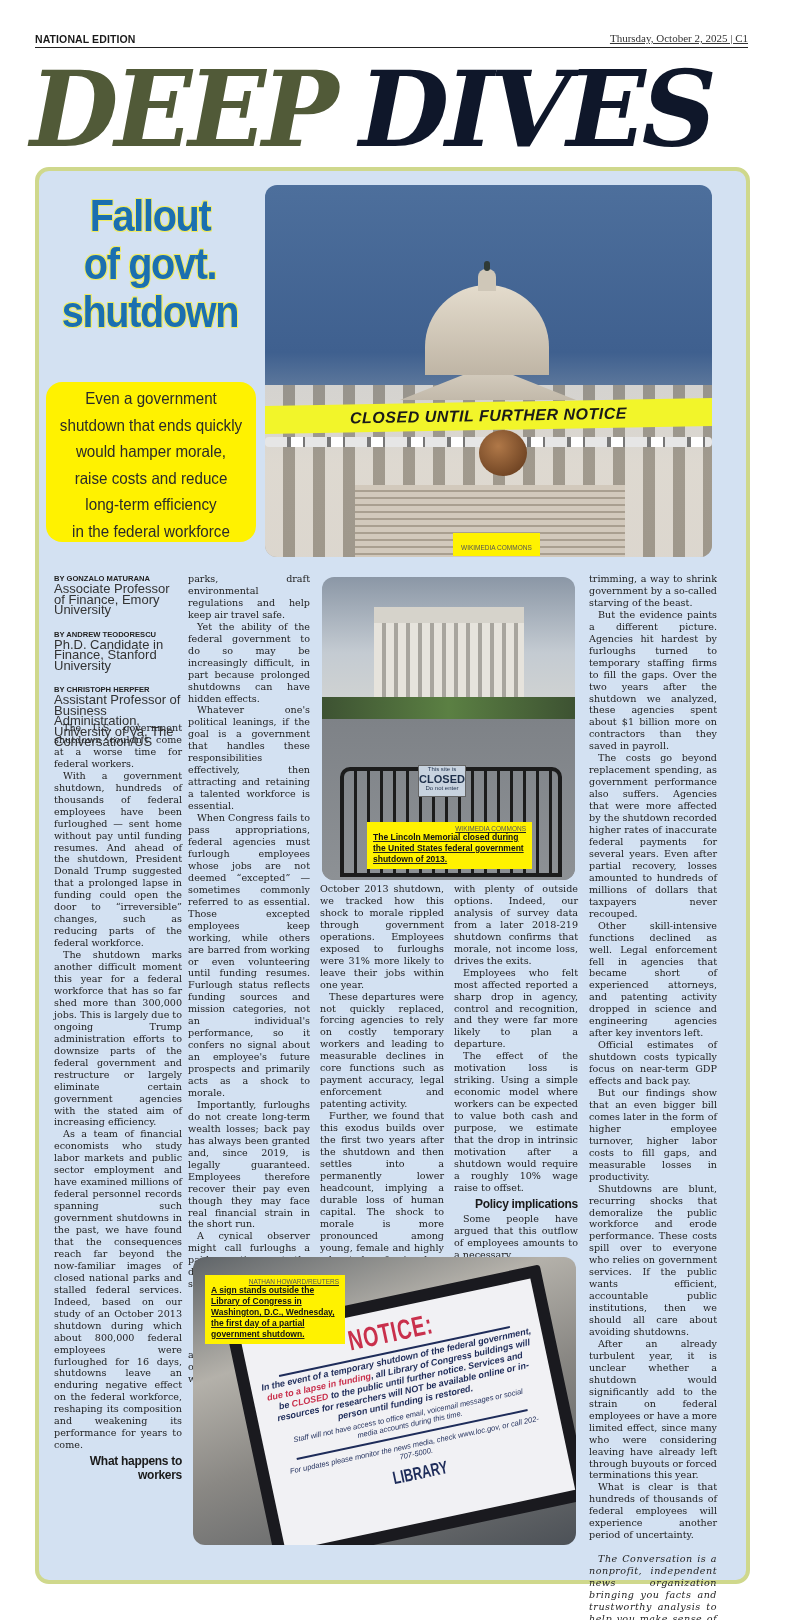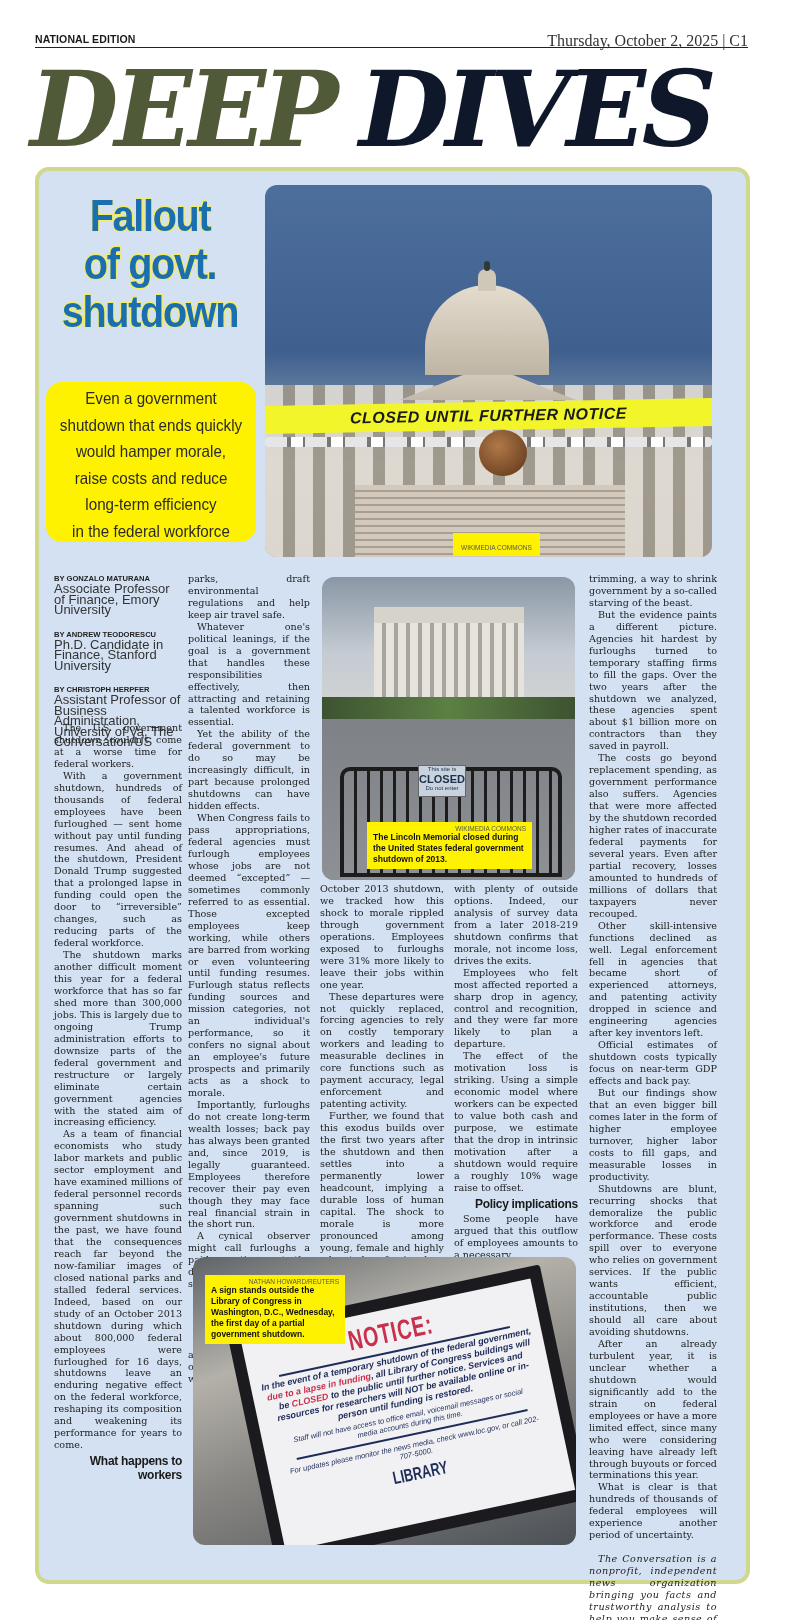--- a/index.html
+++ b/index.html
@@ -1,36 +1,36 @@
 <!DOCTYPE html>
 <html><head>
 <meta charset="utf-8">
 <style>
   * { box-sizing: border-box; margin: 0; padding: 0; }
   html, body { width: 785px; height: 1620px; background: #ffffff; overflow: hidden; }
   body { position: relative; font-family: "DejaVu Serif", serif; color: #222; }
 
   .topbar { position: absolute; left: 35px; top: 32px; width: 713px; height: 16px; border-bottom: 1.5px solid #222; }
   .edition { position: absolute; left: 0; top: 1px; font-family: "Liberation Sans", sans-serif; font-weight: bold; font-size: 10.5px; letter-spacing: 0.1px; color: #1a1a1a; }
-  .dateline { position: absolute; right: 0; top: 0; font-family: "Liberation Serif", serif; font-size: 16px; color: #333; }
+  .dateline { position: absolute; right: 0; top: 0; font-family: "Liberation Serif", serif; font-size: 11px; color: #333; text-decoration: underline; }
 
   .masthead { position: absolute; left: 30px; top: 55px; width: 720px; height: 110px; font-family: "DejaVu Serif", serif; font-style: italic; font-weight: bold; font-size: 104px; line-height: 110px; letter-spacing: -4px; white-space: nowrap; }
   .mast-deep { color: #515a38; display: inline-block; transform: scaleX(0.98); transform-origin: left; }
   .mast-dives { color: #0f172a; display: inline-block; margin-left: 18px; }
 
   .panel { position: absolute; left: 35px; top: 167px; width: 715px; height: 1417px; background: #d3e1f2; border: 4px solid #cfd88c; border-radius: 14px; }
 
   .headline { position: absolute; left: 45px; top: 192px; width: 210px; text-align: center; font-family: "Liberation Sans", sans-serif; font-weight: bold; font-size: 45px; line-height: 48px; color: #1b6fb0; letter-spacing: -1.5px; text-shadow: 0 0 2px #f3f07a, 1px 1px 0 #f0ea60, -1px -1px 0 #f0ea60, 1px -1px 0 #f0ea60, -1px 1px 0 #f0ea60; transform: scaleX(0.88); transform-origin: center top; }
 
   .deck { position: absolute; left: 46px; top: 382px; width: 210px; height: 160px; background: #fff200; border-radius: 16px; padding-top: 3px; text-align: center; font-family: "Liberation Sans", sans-serif; font-size: 16.5px; line-height: 26.5px; color: #2a2a2a; }
   .deck span { display: block; transform: scaleX(0.92); }
 
   .photo { position: absolute; overflow: hidden; border-radius: 12px; }
   .credit { font-family: "Liberation Sans", sans-serif; font-size: 6.5px; color: #555; text-transform: uppercase; }
-  .caption-box { position: absolute; background: #fff200; padding: 3px 6px 4px 6px; }
+  .caption-box { position: absolute; background: #fff200; padding: 3px 6px 4px 6px; text-decoration: underline; }
   .caption-text { font-family: "Liberation Sans", sans-serif; font-weight: bold; font-size: 8.5px; line-height: 11px; color: #111; }
 
   
   .photo-capitol { left: 265px; top: 185px; width: 447px; height: 372px; background: linear-gradient(180deg, #4d6f9c 0%, #3f608f 45%, #6f86a3 60%, #b9b3a6 75%, #a59d91 100%); }
   .tape { position: absolute; left: 0; top: 217px; width: 100%; height: 28px; background: #f2f52a; transform: skewY(-1deg); display:flex; align-items:center; justify-content:center; }
   .tape-text { font-family: "Liberation Sans", sans-serif; font-weight: bold; font-style: italic; font-size: 16px; color: #1a1a1a; letter-spacing: 0.5px; }
   .chain { position: absolute; left: 0; top: 252px; width: 100%; height: 10px; background: repeating-linear-gradient(90deg, #e6e6e6 0 22px, #777 22px 26px, #ffffff 26px 38px, #777 38px 40px); border-radius: 4px; }
   .lock { position: absolute; left: 214px; top: 245px; width: 48px; height: 46px; border-radius: 50%; background: radial-gradient(circle at 40% 35%, #b07848, #5c3418); }
   .dome { position: absolute; left: 160px; top: 100px; width: 124px; height: 90px; border-radius: 62px 62px 0 0; background: linear-gradient(180deg, #e4dccd, #bfb5a5); }
   .dome-top { position: absolute; left: 213px; top: 84px; width: 18px; height: 22px; background: #cfc7b8; border-radius: 8px 8px 0 0; }
@@ -145,22 +145,22 @@
 <div class="col col1">
   <p>The U.S. government shutdown couldn't come at a worse time for federal workers.</p>
   <p>With a government shutdown, hundreds of thousands of federal employees have been furloughed — sent home without pay until funding resumes. And ahead of the shutdown, President Donald Trump suggested that a prolonged lapse in funding could open the door to “irreversible” changes, such as reducing parts of the federal workforce.</p>
   <p>The shutdown marks another difficult moment this year for a federal workforce that has so far shed more than 300,000 jobs. This is largely due to ongoing Trump administration efforts to downsize parts of the federal government and restructure or largely eliminate certain government agencies with the stated aim of increasing efficiency.</p>
   <p>As a team of financial economists who study labor markets and public sector employment and have examined millions of federal personnel records spanning such government shutdowns in the past, we have found that the consequences reach far beyond the now-familiar images of closed national parks and stalled federal services. Indeed, based on our study of an October 2013 shutdown during which about 800,000 federal employees were furloughed for 16 days, shutdowns leave an enduring negative effect on the federal workforce, reshaping its composition and weakening its performance for years to come.</p>
   <h3>What happens to workers</h3>
 </div>
 
 <div class="col col2">
   <p class="noindent">parks, draft environmental regulations and help keep air travel safe.</p>
+  <p>Yet the ability of the federal government to do so may be increasingly difficult, in part because prolonged shutdowns can have hidden effects.</p>
   <p>Whatever one's political leanings, if the goal is a government that handles these responsibilities effectively, then attracting and retaining a talented workforce is essential.</p>
-  <p>Yet the ability of the federal government to do so may be increasingly difficult, in part because prolonged shutdowns can have hidden effects.</p>
   <p>When Congress fails to pass appropriations, federal agencies must furlough employees whose jobs are not deemed “excepted” — sometimes commonly referred to as essential. Those excepted employees keep working, while others are barred from working or even volunteering until funding resumes. Furlough status reflects funding sources and mission categories, not an individual's performance, so it confers no signal about an employee's future prospects and primarily acts as a shock to morale.</p>
   <p>Importantly, furloughs do not create long-term wealth losses; back pay has always been granted and, since 2019, is legally guaranteed. Employees therefore recover their pay even though they may face real financial strain in the short run.</p>
   <p>A cynical observer might call furloughs a paid vacation, yet the data tells a different story.</p>
   <h3>Immediate consequences, longer-term effects</h3>
   <p>Using extensive administrative records on federal civilian workers from the</p>
 </div>
 
 <div class="photo photo-lincoln">
   <div class="memorial"></div>
   <div class="grass"></div>

